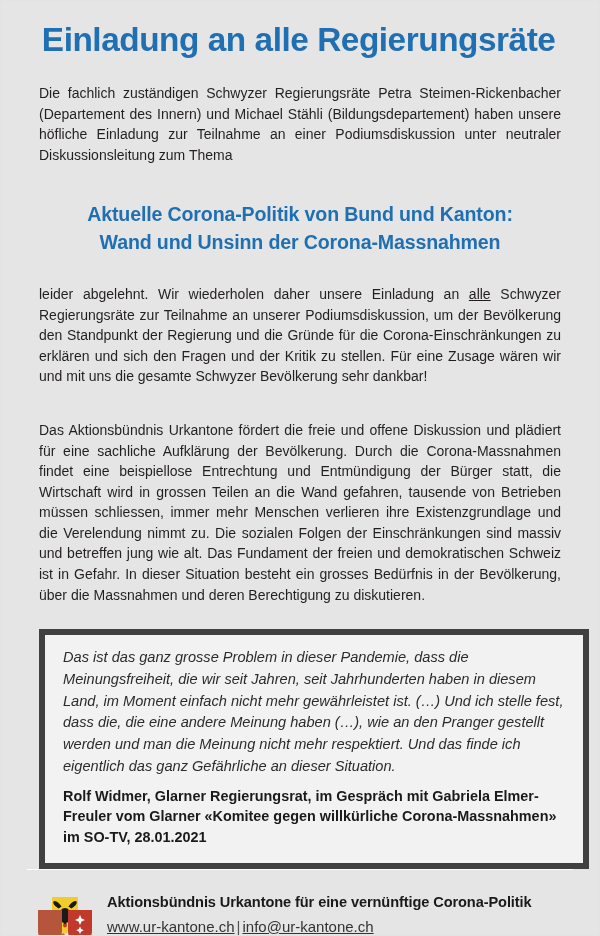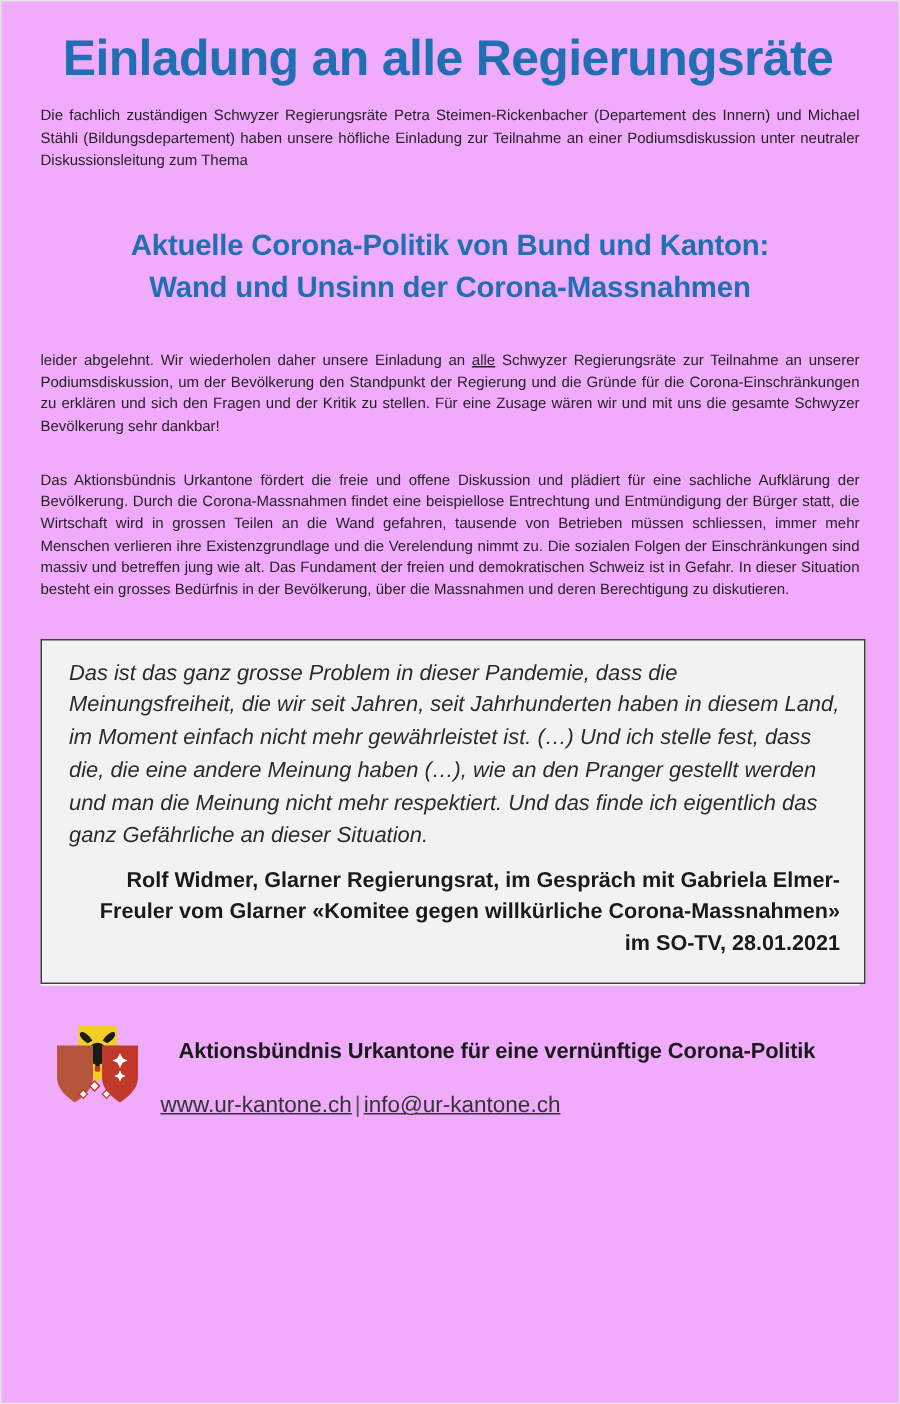--- a/index.html
+++ b/index.html
@@ -9,21 +9,21 @@
   }
   body {
     font-family: "Liberation Sans", sans-serif;
     -webkit-font-smoothing: antialiased;
   }
   .page {
     position: relative;
     width: 600px;
     height: 936px;
     box-sizing: border-box;
-    background: #f0abfc;
+    background: #e5e5e5;
     border: 1px solid #e3e3e3;
     overflow: hidden;
   }
   .inner {
     box-sizing: border-box;
     padding: 0 26px;
   }
 
   
   .headline {
@@ -36,23 +36,23 @@
     letter-spacing: -0.45px;
     line-height: 1.08;
     text-align: center;
     transform: scaleX(0.995);
     transform-origin: left center;
     white-space: nowrap;
   }
 
   
   .body-text {
-    margin: 0;
+    margin: 12px;
     color: #231f20;
-    font-size: 10px;
+    font-size: 14px;
     line-height: 1.47;
     text-align: justify;
     text-justify: inter-word;
   }
   .p-intro { padding-top: 13px; }
   .p-after-sub { padding-top: 9px; }
   .p-third { padding-top: 21px; }
 
   .body-text u { }
 
@@ -64,43 +64,43 @@
     font-size: 19.6px;
     font-weight: bold;
     line-height: 1.42;
     text-align: center;
     letter-spacing: -0.15px;
   }
   .subhead .line { display: block; white-space: nowrap; }
 
   
   .quote-box {
-    margin: 24px 0 0 0;
+    margin: 24px 0 0 12px;
     padding: 12px 16px 15px 18px;
     box-sizing: border-box;
     background: #f2f2f2;
-    border: 1px solid #404040;
+    border: 6px solid #404040;
     width: 550px;
   }
   .quote-text {
     margin: 0;
     color: #2b2b2b;
     font-size: 14.6px;
     font-style: italic;
     line-height: 1.49;
     text-align: left;
   }
   .quote-source {
     margin: 0;
     padding-top: 8px;
     color: #1a1a1a;
     font-size: 14.4px;
     font-weight: bold;
     line-height: 1.45;
-    text-align: right;
+    text-align: left;
   }
 
   
   .footer-rule {
     margin: 0;
     border: 0;
     border-top: 1px solid #ffffff;
   }
 
   
@@ -114,21 +114,21 @@
     height: 62px;
     flex: 0 0 60px;
     margin-left: 8px;
     margin-top: 2px;
   }
   .footer-text {
     padding-left: 12px;
     padding-top: 2px;
   }
   .footer-org {
-    margin: 12px;
+    margin: 0;
     color: #1a1a1a;
     font-size: 14.6px;
     font-weight: bold;
     line-height: 1.35;
     letter-spacing: -0.1px;
     text-align: center;
   }
   .footer-links {
     margin: 0;
     padding-top: 4px;

